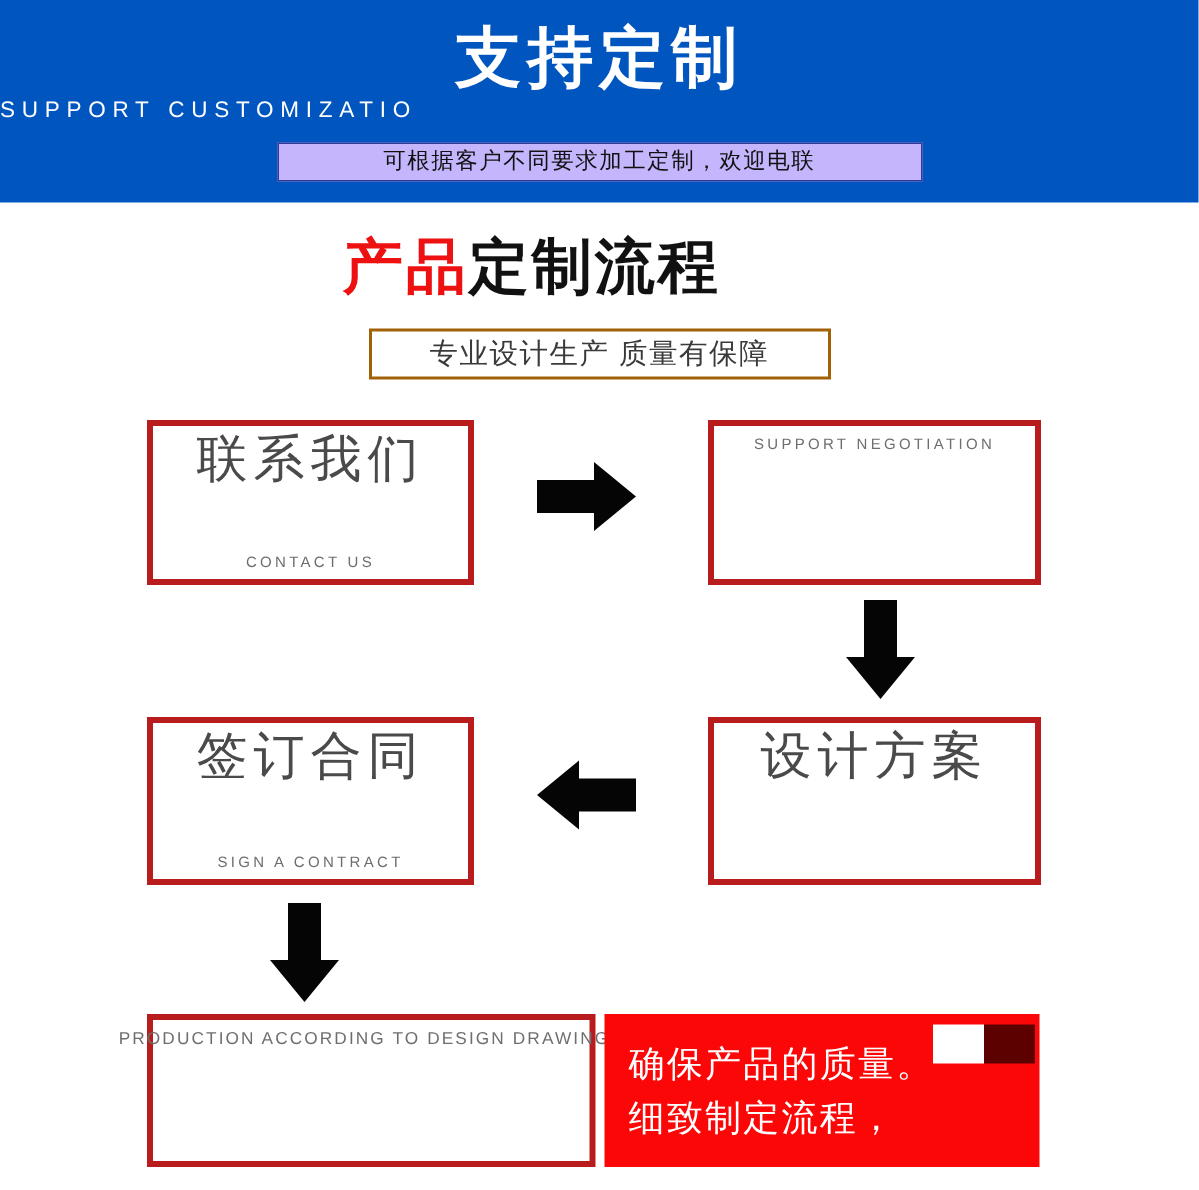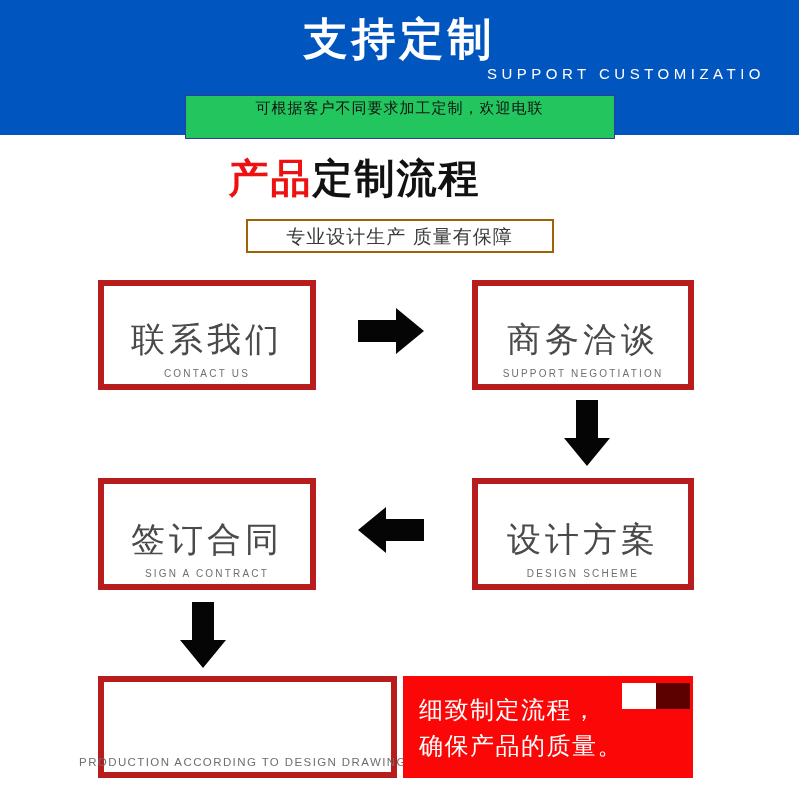--- a/index.html
+++ b/index.html
@@ -36,36 +36,36 @@
     font-weight: 700;
     letter-spacing: 4px;
     line-height: 50px;
     white-space: nowrap;
   }
   .header-sub {
     position: absolute;
     left: 0;
     top: 64px;
     width: 765px;
-    text-align: right;
+    text-align: left;
     color: #ffffff;
     font-size: 15px;
     font-weight: 500;
     letter-spacing: 4.5px;
     line-height: 20px;
     white-space: nowrap;
   }
   .header-pill {
     position: absolute;
     left: 50%;
     transform: translateX(-50%);
     top: 95px;
     width: 430px;
-    height: 44px;
-    background: #22c55e;
+    height: 26px;
+    background: #c4b5fd;
     border: 1px solid #2f3c99;
     box-sizing: border-box;
     color: #111111;
     font-size: 15px;
     letter-spacing: 1px;
     line-height: 24px;
     text-align: center;
     white-space: nowrap;
   }
 
@@ -98,27 +98,27 @@
     color: #3a3a3a;
     font-size: 19px;
     line-height: 32px;
     letter-spacing: 1px;
     white-space: nowrap;
   }
 
   
   .flow-box {
     position: absolute;
-    border: 6px solid #b91c1c;
+    border: 4px solid #b91c1c;
     box-sizing: border-box;
     background: #ffffff;
     display: flex;
     flex-direction: column;
     align-items: center;
-    justify-content: flex-end;
+    justify-content: space-between;
   }
   .flow-cn {
     font-size: 34px;
     letter-spacing: 4px;
     color: #4a4a4a;
     line-height: 44px;
     white-space: nowrap;
   }
   .flow-en {
     font-size: 10px;
@@ -193,27 +193,25 @@
 <div class="section-title"><span class="accent">产品</span><span>定制流程</span></div>
 
 <div class="section-sub">专业设计生产 质量有保障</div>
 
 <div class="flow-box" id="box-contact">
   <div class="flow-cn">联系我们</div>
   <div class="flow-en">CONTACT US</div>
 </div>
 
 <div class="flow-box" id="box-negotiation">
-  <div class="flow-cn">商务洽谈</div>
   <div class="flow-en">SUPPORT  NEGOTIATION</div>
 </div>
 
 <div class="flow-box" id="box-design">
   <div class="flow-cn">设计方案</div>
-  <div class="flow-en">DESIGN  SCHEME</div>
 </div>
 
 <div class="flow-box" id="box-contract">
   <div class="flow-cn">签订合同</div>
   <div class="flow-en">SIGN A CONTRACT</div>
 </div>
 
 <div class="flow-box" id="box-production">
   <div class="flow-en">PRODUCTION ACCORDING TO DESIGN DRAWINGS</div>
 </div>
@@ -231,16 +229,16 @@
 </svg>
 
 <svg class="arrow" id="arrow-down-left" viewBox="0 0 50 66">
   <polygon points="14,0 36,0 36,38 48,38 25,66 2,38 14,38" fill="#050505"></polygon>
 </svg>
 
 <div class="red-panel">
   <div class="red-swatch" id="swatch-white"></div>
   <div class="red-swatch" id="swatch-dark"></div>
   <div class="red-text">
+    <div>确保产品的质量。</div>
     <div>细致制定流程，</div>
-    <div>确保产品的质量。</div>
   </div>
 </div>
 
 </body></html>

